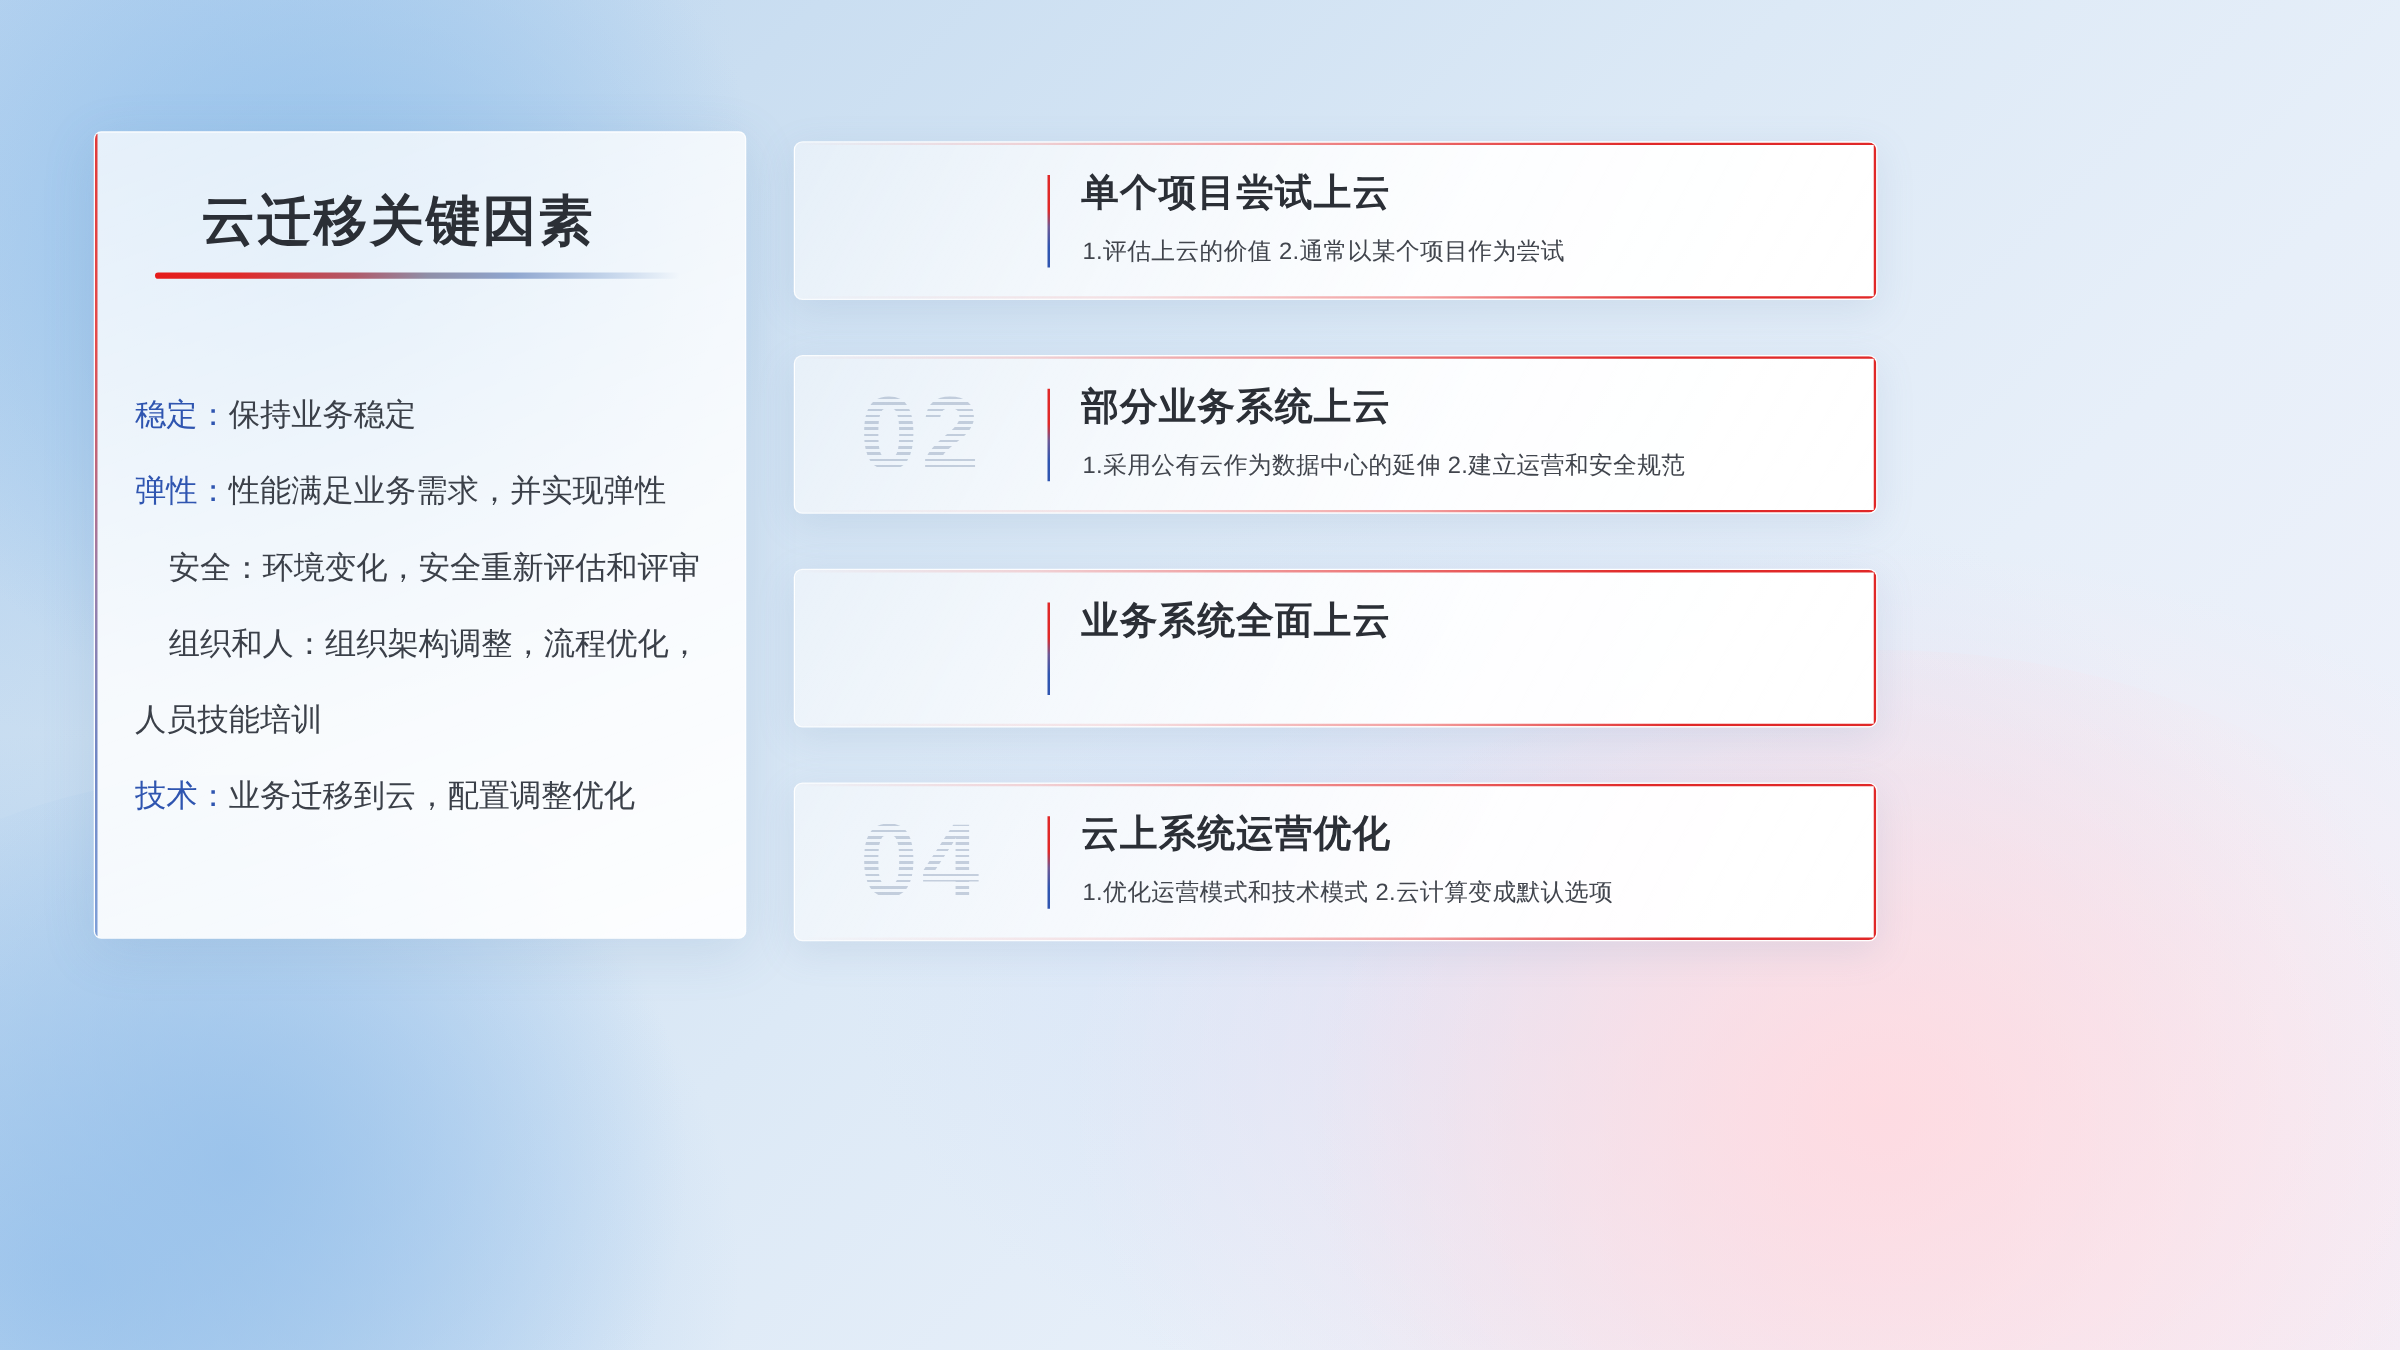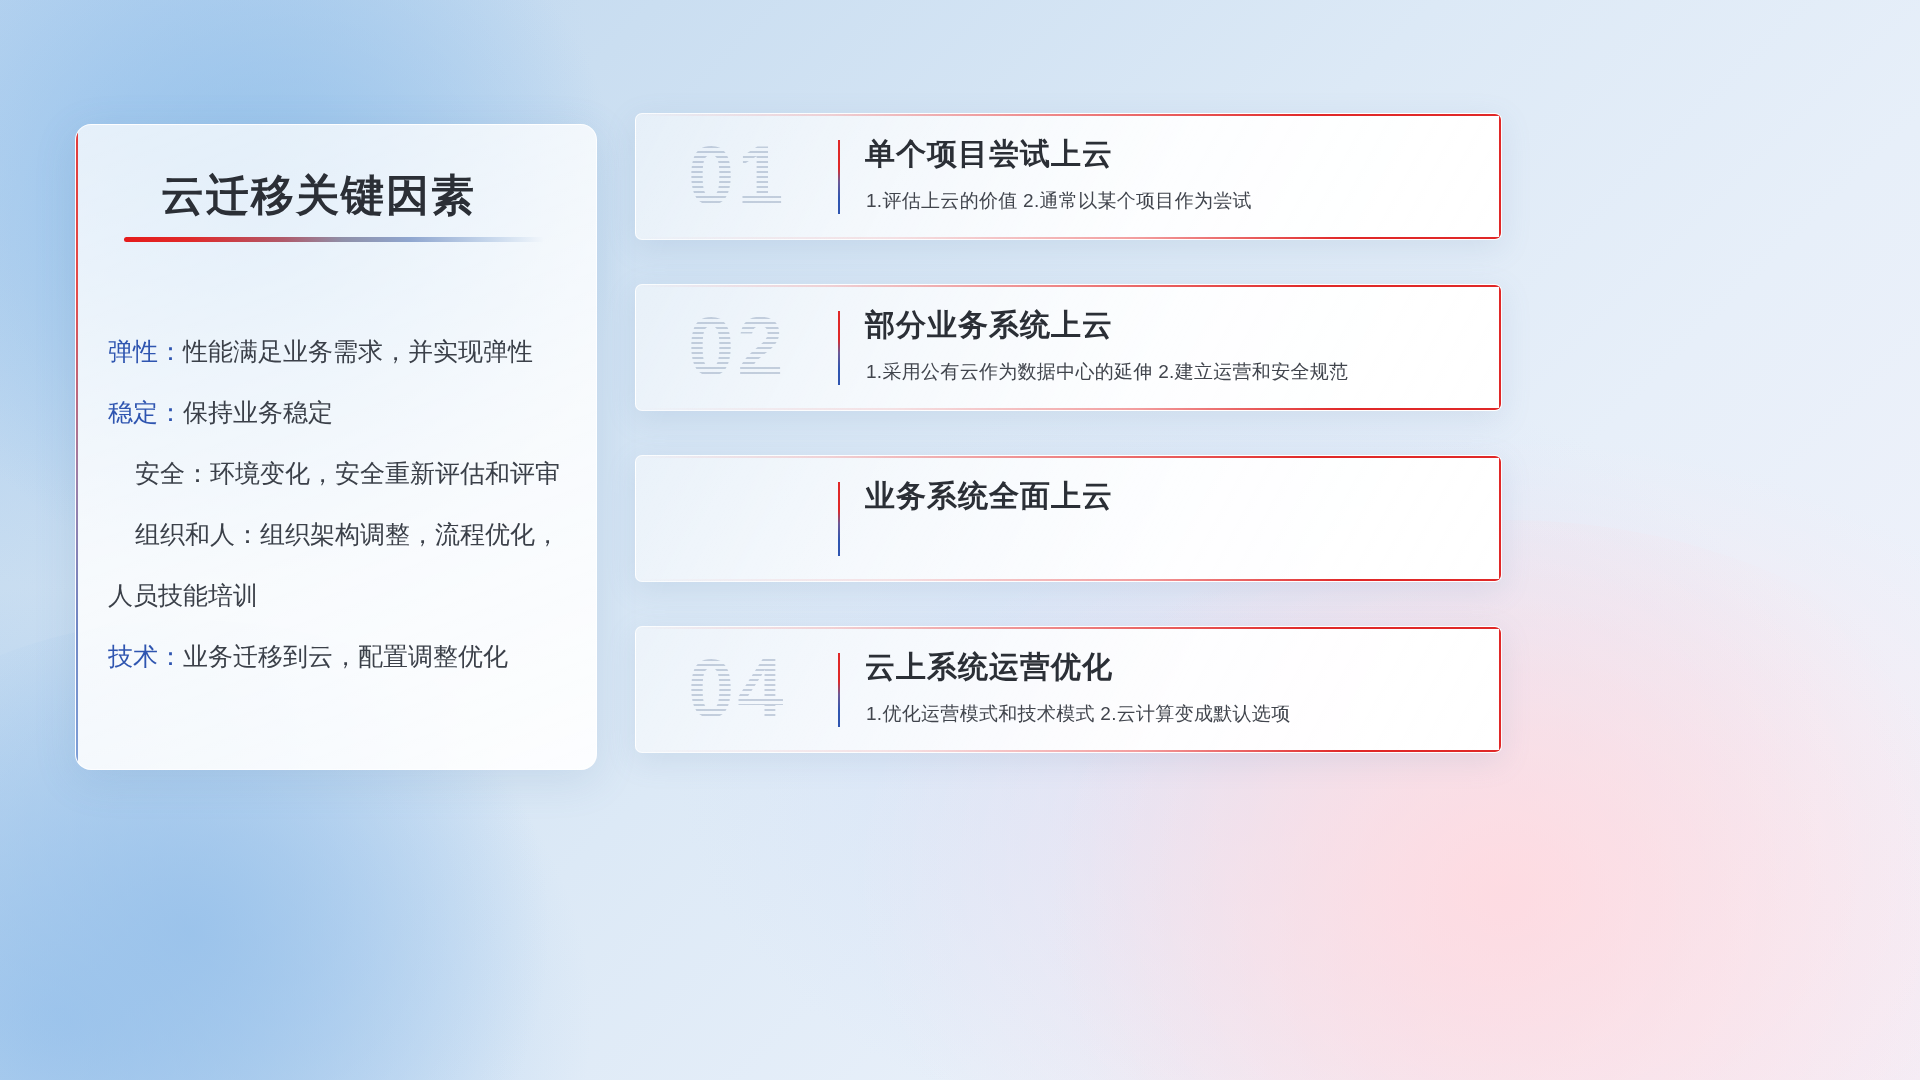--- a/index.html
+++ b/index.html
@@ -19,22 +19,22 @@
   }
   .glowA{position:absolute;left:-120px;top:-160px;width:760px;height:760px;border-radius:50%;
     background:radial-gradient(circle,rgba(136,186,232,0.75) 0%,rgba(136,186,232,0) 68%);}
   .glowB{position:absolute;left:980px;top:520px;width:1050px;height:760px;border-radius:50%;
     background:radial-gradient(circle,rgba(255,215,222,0.7) 0%,rgba(255,215,222,0) 70%);}
   .glowC{position:absolute;left:-220px;top:620px;width:820px;height:620px;border-radius:50%;
     background:radial-gradient(circle,rgba(150,192,234,0.8) 0%,rgba(150,192,234,0) 70%);}
 
   
   .panel{
-    position:absolute;left:75px;top:124px;width:520px;height:644px;
-    border-radius:16px;
+    position:absolute;left:75px;top:105px;width:520px;height:644px;
+    border-radius:6px;
     background:linear-gradient(160deg,rgba(255,255,255,0.72) 0%,rgba(255,255,255,0.80) 35%,rgba(255,255,255,0.92) 100%);
     border:1px solid rgba(255,255,255,0.85);
     box-shadow:0 10px 42px rgba(96,134,180,0.16);
     overflow:hidden;
   }
   .panel-edge{
     position:absolute;left:0;top:0;width:2px;height:100%;
     background:linear-gradient(to bottom,#e03a3a 0%,#e34b4b 26%,#9b7fa8 55%,#6f86c4 78%,#7fa0d8 100%);
   }
   .panel-title{
@@ -104,42 +104,41 @@
   <div class="glowB"></div>
   <div class="glowC"></div>
 
   <div class="panel">
     <div class="panel-edge"></div>
     <div class="panel-title">云迁移关键因素</div>
     <div class="panel-rule"></div>
 
     <div class="list">
       <div class="row">
-        <span class="k">弹性：</span><span>性能满足业务需求，并实现弹性</span>
+        <span class="k">稳定：</span><span>保持业务稳定</span>
       </div>
       <div class="row">
-        <span class="k">稳定：</span><span>保持业务稳定</span>
+        <span class="k">弹性：</span><span>性能满足业务需求，并实现弹性</span>
       </div>
       <div class="row">
         <span class="k plain">安全：</span><span>环境变化，安全重新评估和评审</span>
       </div>
       <div class="row wrap">
         <span class="k plain">组织和人：</span><span>组织架构调整，流程优化，人员技能培训</span>
       </div>
       <div class="row">
         <span class="k">技术：</span><span>业务迁移到云，配置调整优化</span>
       </div>
     </div>
   </div>
 
   <div class="cards">
 
     <div class="card">
       <div class="card-right-edge"></div>
-      <div class="num">01</div>
       <div class="divider"></div>
       <div class="card-title">单个项目尝试上云</div>
       <div class="card-desc">1.评估上云的价值   2.通常以某个项目作为尝试</div>
     </div>
 
     <div class="card">
       <div class="card-right-edge"></div>
       <div class="num">02</div>
       <div class="divider"></div>
       <div class="card-title">部分业务系统上云</div>

